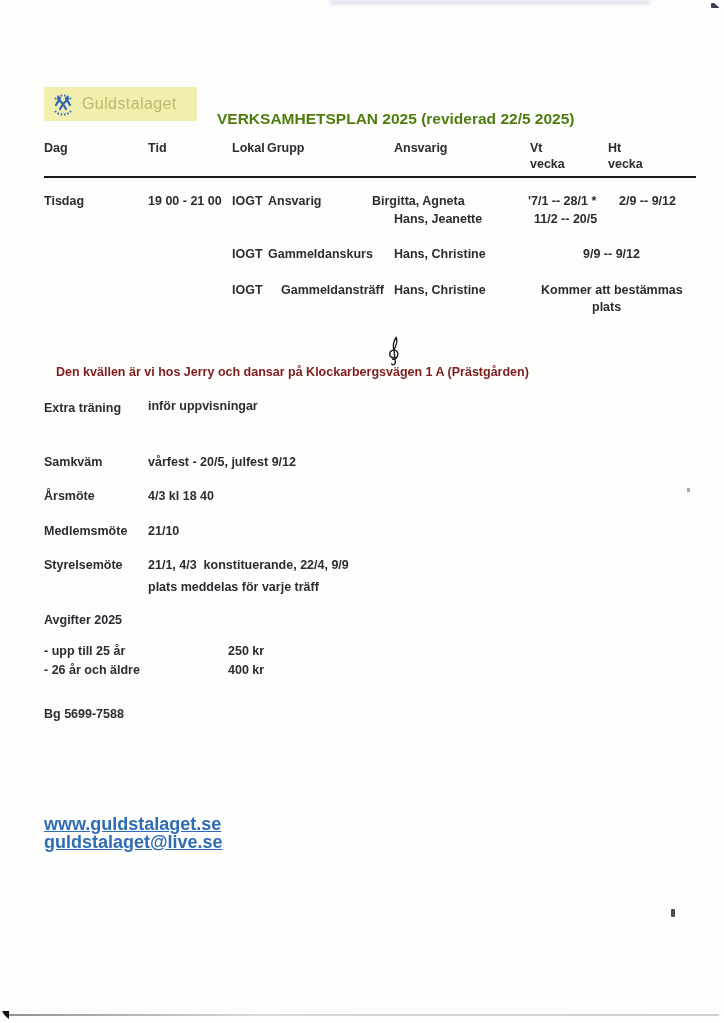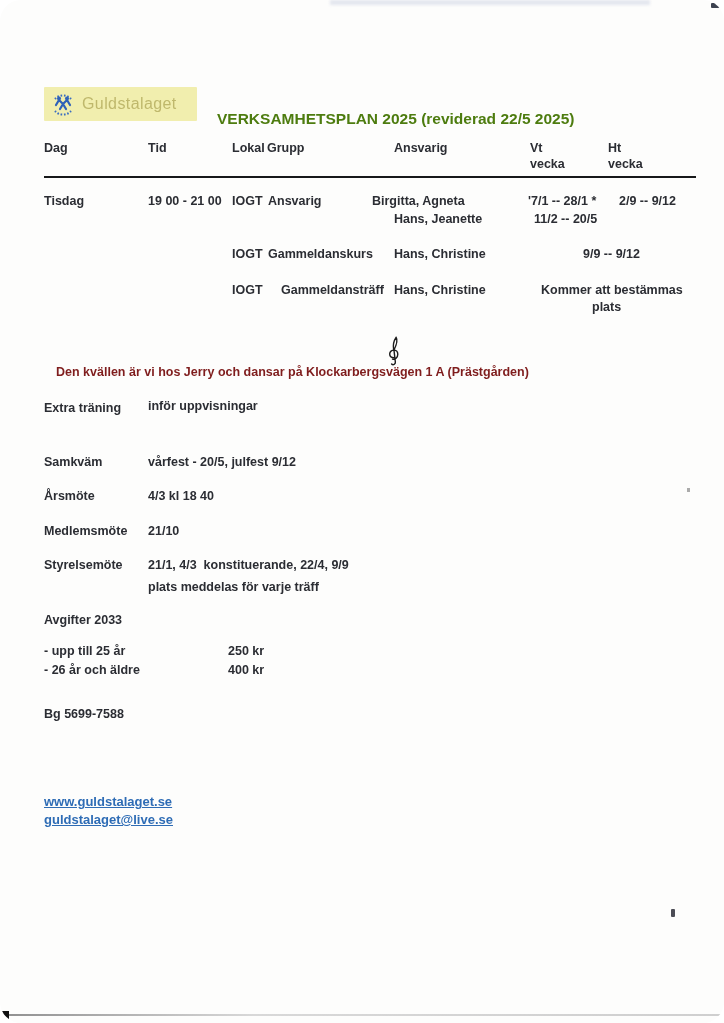--- a/index.html
+++ b/index.html
@@ -4,21 +4,21 @@
 <style>
   html,body { margin:0; padding:0; background:#ffffff; }
   .page {
     position:relative; width:724px; height:1023px; overflow:hidden;
     background:#fdfdfc; font-family:"Liberation Sans", sans-serif; color:#2b2d33;border-radius:21px;
   }
   .t { position:absolute; font-size:12.5px; font-weight:700; line-height:1.05; white-space:pre; }
   .title { position:absolute; margin:12px; font-size:15.5px; font-weight:700; white-space:pre; color:#4d7c0f; }
   .rule { position:absolute; left:44px; top:176px; width:652px; height:2px; background:#17181a; }
   .red { color:#7f1d1d;padding-left:12px; }
-  .link { color:#2e6cb5; font-size:13px; text-decoration:none; cursor:pointer; }
+  .link { color:#2e6cb5; font-size:18px; text-decoration:none; cursor:pointer;margin-top:20px; }
   .link.u { text-decoration:underline; }
   .logo { position:absolute; left:44px; top:87px; width:153px; height:34px; background:#f1eeae; border-radius:1px; }
   .logo-emblem { position:absolute; left:3px; top:1px; }
   .logo-text { position:absolute; left:38px; top:8px; font-size:16px; font-weight:400; color:#bfb86c; letter-spacing:0.4px; white-space:pre; }
   .clef { position:absolute; left:386px; top:336px; }
   
   .art { position:absolute; }
   .art-top-smear { left:330px; top:0; width:320px; height:5px; background:rgba(150,165,198,0.25); filter:blur(1.5px); }
   .art-top-right-dash { left:711px; top:3px; width:13px; height:5px; background:#3c4250; border-radius:1px; }
   .art-bottom-line { left:0; top:1014px; width:724px; height:2px; background:linear-gradient(to right,#8f8f8f,#d8d8d8 35%,#cfcfcf); }
@@ -98,21 +98,21 @@
   <span class="t" style="left:44px;top:490px">Årsmöte</span>
   <span class="t" style="left:148px;top:490px">4/3 kl 18 40</span>
 
   <span class="t" style="left:44px;top:525px">Medlemsmöte</span>
   <span class="t" style="left:148px;top:525px">21/10</span>
 
   <span class="t" style="left:44px;top:559px">Styrelsemöte</span>
   <span class="t" style="left:148px;top:559px">21/1, 4/3  konstituerande, 22/4, 9/9</span>
   <span class="t" style="left:148px;top:581px">plats meddelas för varje träff</span>
 
-  <span class="t" style="left:44px;top:614px">Avgifter 2033</span>
+  <span class="t" style="left:44px;top:614px">Avgifter 2025</span>
   <span class="t" style="left:44px;top:645px">- upp till 25 år</span>
   <span class="t" style="left:228px;top:645px">250 kr</span>
   <span class="t" style="left:44px;top:664px">- 26 år och äldre</span>
   <span class="t" style="left:228px;top:664px">400 kr</span>
   <span class="t" style="left:44px;top:708px">Bg 5699-7588</span>
 
   <a class="t link u" style="left:44px;top:795px">www.guldstalaget.se</a>
   <a class="t link u" style="left:44px;top:813px">guldstalaget@live.se</a>
 
 </div>

